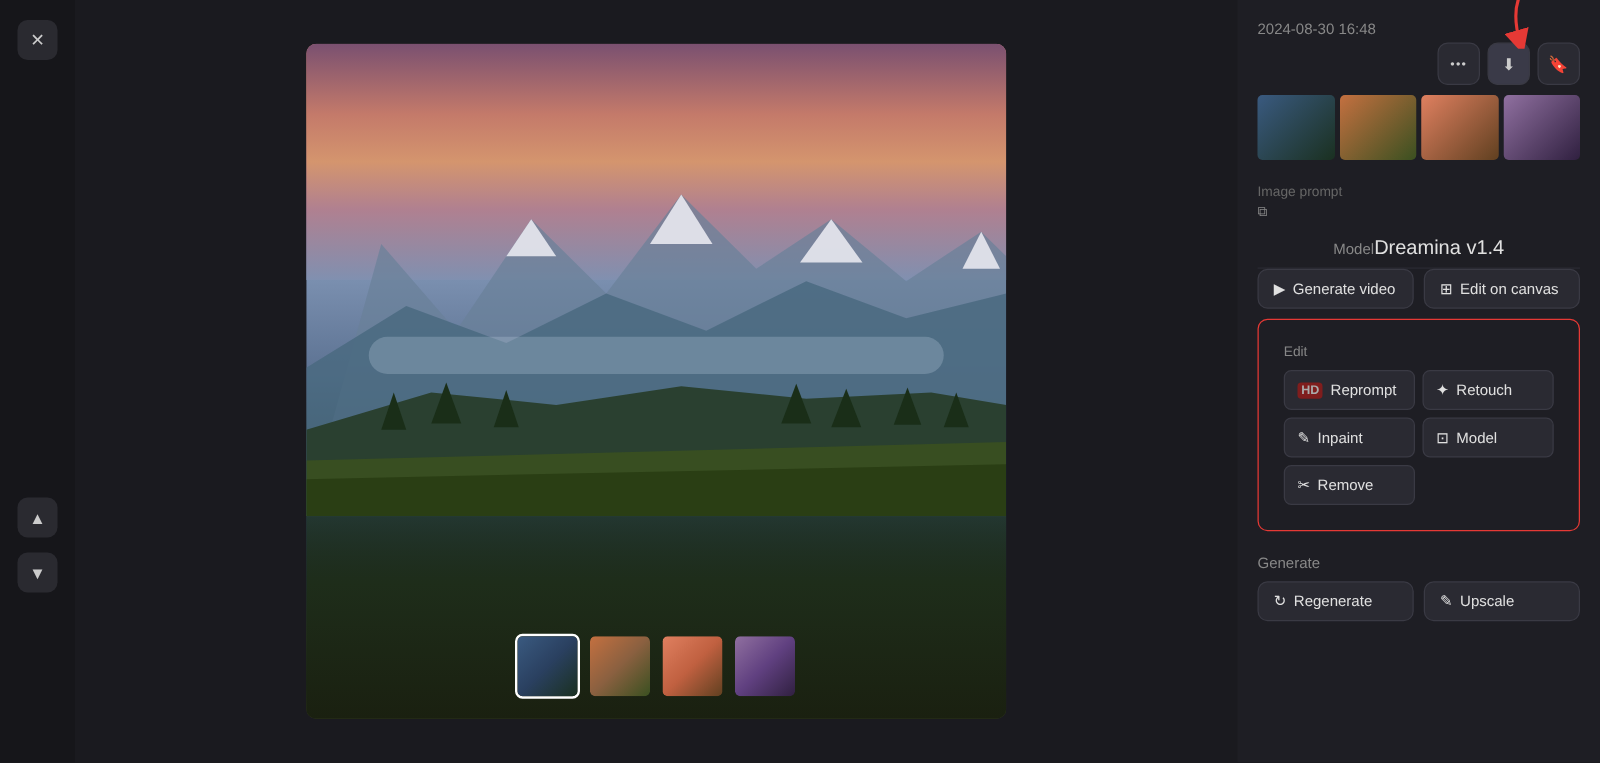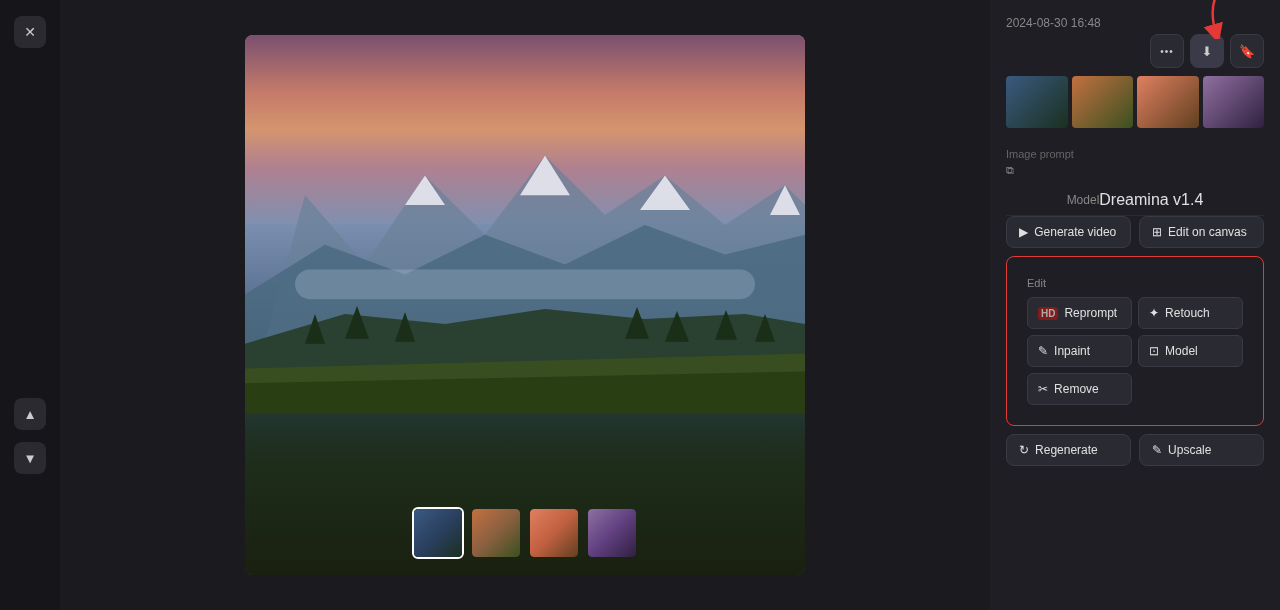--- a/index.html
+++ b/index.html
@@ -430,20 +430,21 @@
         <span>⊡</span>
         <span>Model</span>
       </button>
       <button class="edit-btn">
         <span>✂</span>
         <span>Remove</span>
       </button>
     </div>
   </div>
 
+  <div class="generate-section-title">Generate</div>
   <div class="action-row">
     <button class="action-btn">
       <span>↻</span>
       <span>Regenerate</span>
     </button>
     <button class="action-btn">
       <span>✎</span>
       <span>Upscale</span>
     </button>
   </div>

